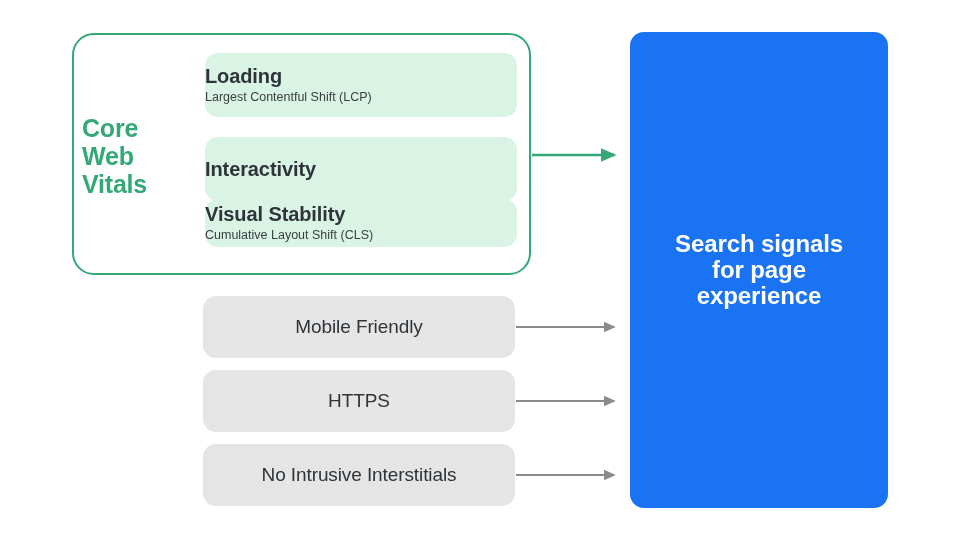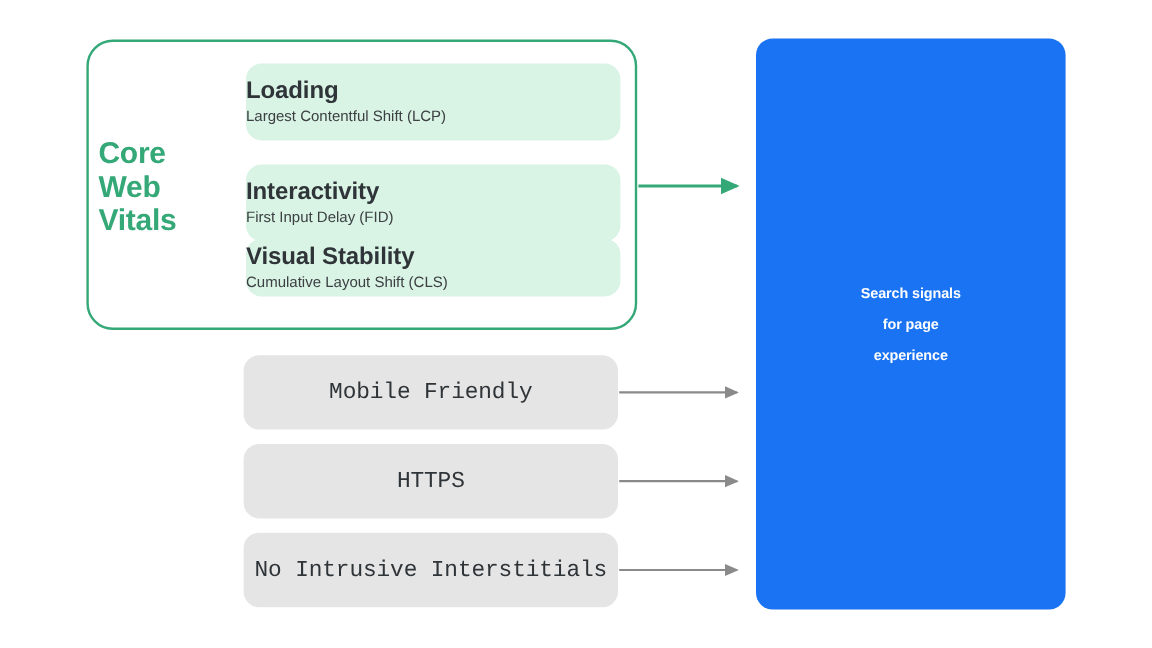--- a/index.html
+++ b/index.html
@@ -92,39 +92,38 @@
   }
   .signal-card.s1 { top: 296px; }
   .signal-card.s2 { top: 370px; }
   .signal-card.s3 { top: 444px; }
   .signal-label {
     color: #2f3438;
     font-size: 19px;
     font-weight: normal;
     line-height: 24px;
     letter-spacing: -0.1px;
-    font-family: Liberation Mono, monospace;
   }
 
   
   .search-box {
     position: absolute;
     left: 630px;
     top: 32px;
     width: 258px;
     height: 476px;
     background: #1a73f2;
     border-radius: 14px;
     display: flex;
     align-items: center;
     justify-content: center;
   }
   .search-box-label {
     color: #ffffff;
-    font-size: 12px;
+    font-size: 24px;
     font-weight: bold;
     line-height: 26px;
     text-align: center;
     white-space: pre-line;
     letter-spacing: -0.1px;
   }
 
   
   .connectors {
     position: absolute;
@@ -145,21 +144,20 @@
 Web
 Vitals</div>
 
     <div class="metric-card m1" style="left:131px; top:18px;">
       <div class="metric-title">Loading</div>
       <div class="metric-sub">Largest Contentful Shift (LCP)</div>
     </div>
 
     <div class="metric-card m2" style="left:131px; top:102px;">
       <div class="metric-title">Interactivity</div>
-      <div class="metric-sub">First Input Delay (FID)</div>
     </div>
 
     <div class="metric-card m3" style="left:131px; top:164px;">
       <div class="metric-title">Visual Stability</div>
       <div class="metric-sub">Cumulative Layout Shift (CLS)</div>
     </div>
   </div>
 
   <div class="signal-card s1">
     <div class="signal-label">Mobile Friendly</div>

